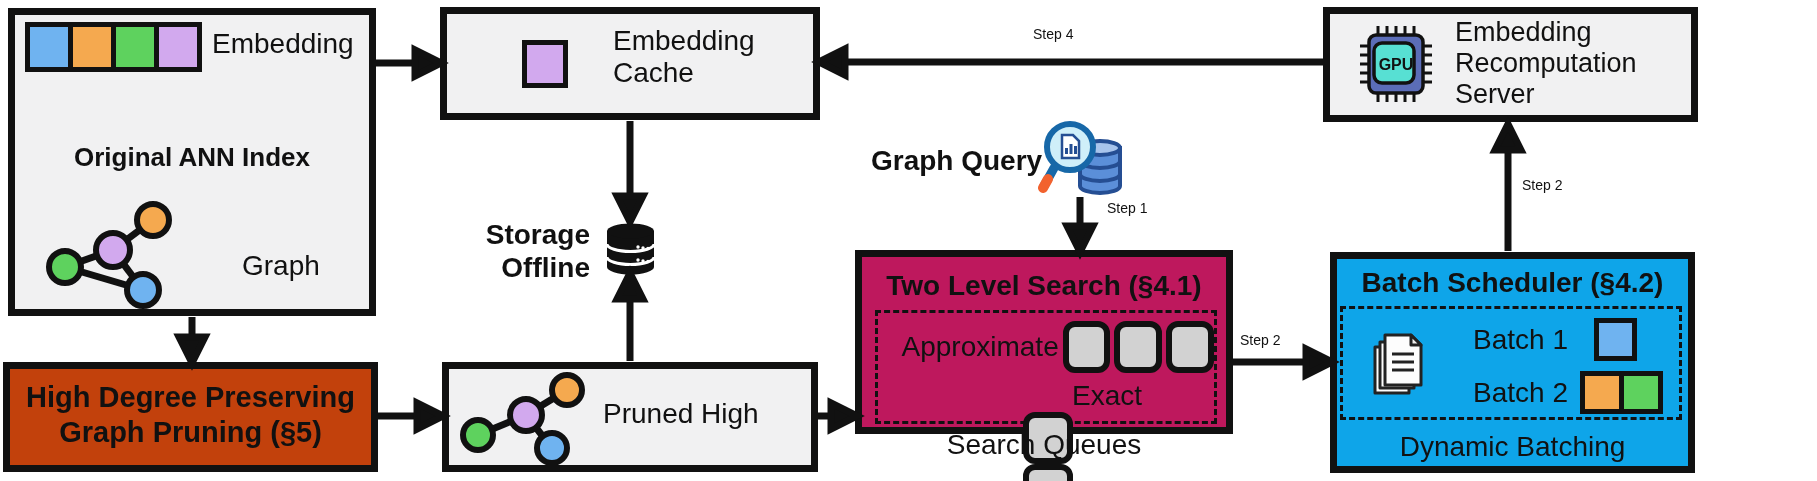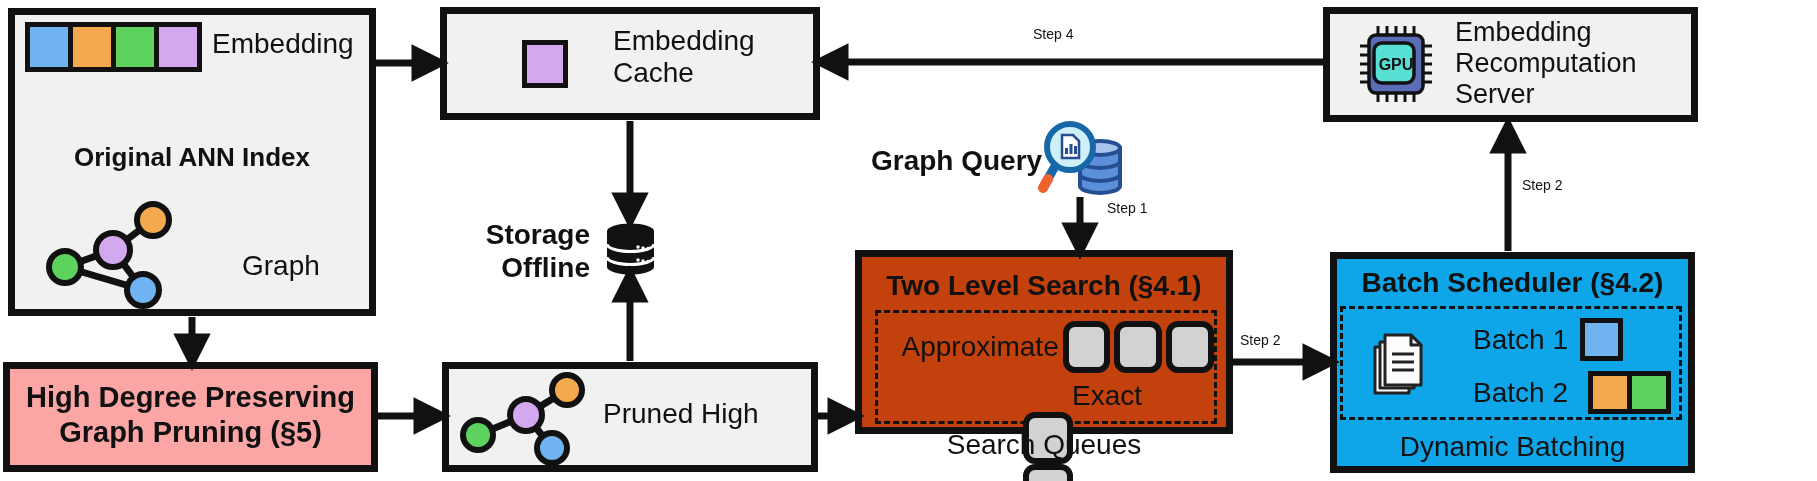--- a/index.html
+++ b/index.html
@@ -148,21 +148,21 @@
     <line x1="10" y1="63" x2="5" y2="72" stroke="#F2622E" stroke-width="10" stroke-linecap="round"></line>
     <circle cx="32" cy="31" r="23" fill="#CFEFF9" stroke="#1768A8" stroke-width="6"></circle>
     <path d="M24,19 h11 l6,6 v17 h-17 z" fill="#fff" stroke="#254E93" stroke-width="2.5"></path>
     <g fill="#254E93">
       <rect x="27" y="32" width="3" height="6"></rect>
         <rect x="31.5" y="28" width="3" height="10"></rect>
         <rect x="36" y="30" width="3" height="8"></rect>
     </g>
   </svg>
 
-  <div class="box" style="left: 855px; top: 250px; width: 378px; height: 184px; background-color: #c2410c;">
+  <div class="box" style="left: 855px; top: 250px; width: 378px; height: 184px; background-color: #be185d;">
     <div class="abs lbl bold ctr" style="top:13px;">Two Level Search (§4.1)</div>
     <div class="dashed" style="left:13px;top:53px;width:342px;height:114px;padding:8px 0 0 0;">
       <div class="qrow">
         <div class="qlabel" style="width:192px;text-align:right;">Approximate</div>
         <div class="qsq"></div>
         <div class="qsq"></div>
         <div class="qsq"></div>
       </div>
       <div class="qrow" style="margin-top:7px;flex-direction:column;">
         <div class="qlabel" style="width:192px;">Exact</div>
@@ -183,25 +183,25 @@
           <path d="M16,4 h26 l10,10 v40 h-36 z"></path>
           <path d="M42,4 v10 h10 z" fill="#eee"></path>
         </g>
         <g stroke="#222" stroke-width="3">
           <line x1="23" y1="23" x2="45" y2="23"></line>
           <line x1="23" y1="31" x2="45" y2="31"></line>
           <line x1="23" y1="39" x2="45" y2="39"></line>
         </g>
       </svg>
       <div class="qrow abs" style="left:100px;top:9px;">
-        <div class="qlabel" style="width:125px;padding-right:12px;">Batch 1</div>
+        <div class="qlabel" style="width:125px;padding-right:26px;">Batch 1</div>
         <div class="bsq" style="background-color: rgb(111, 179, 240);"></div>
       </div>
       <div class="qrow abs" style="left:100px;top:62px;">
-        <div class="qlabel" style="width:125px;padding-right:20px;">Batch 2</div>
+        <div class="qlabel" style="width:125px;padding-right:12px;">Batch 2</div>
         <div class="pair">
           <div class="cell" style="background-color: rgb(245, 169, 79);"></div>
           <div class="cell" style="background-color: rgb(94, 210, 94);"></div>
         </div>
       </div>
     </div>
     <div class="abs lbl ctr" style="top:172px;">Dynamic Batching</div>
   </div>
 
   <div class="box" style="left: 1323px; top: 7px; width: 375px; height: 115px; background-color: rgb(241, 241, 242);">
@@ -232,21 +232,21 @@
       <path d="M30,19 h24 a8,8 0 0 1 8,8 v24 a8,8 0 0 1 -8,8 h-24 a8,8 0 0 1 -8,-8 v-24 a8,8 0 0 1 8,-8 z" fill="#57E0D3" stroke="#111" stroke-width="3.5"></path>
       <text x="44" y="46" text-anchor="middle" font-size="16" font-weight="700" fill="#111" font-family="Liberation Sans, sans-serif">GPU</text>
     </svg>
     <div class="abs" style="left:125px;top:3px;">
       <div class="lbl" style="font-size:27px;line-height:31px;">Embedding</div>
       <div class="lbl" style="font-size:27px;line-height:31px;">Recomputation</div>
       <div class="lbl" style="font-size:27px;line-height:31px;">Server</div>
     </div>
   </div>
 
-  <div class="box" style="left: 3px; top: 362px; width: 375px; height: 110px; background-color: #fca5a5;">
+  <div class="box" style="left: 3px; top: 362px; width: 375px; height: 110px; background-color: #c2410c;">
     <div class="abs ctr" style="top:11px;">
       <div class="lbl bold" style="font-size:29px;line-height:35px;">High Degree Preserving</div>
       <div class="lbl bold" style="font-size:29px;line-height:35px;">Graph Pruning (§5)</div>
     </div>
   </div>
 
   <div class="box" style="left: 442px; top: 362px; width: 376px; height: 110px; background-color: rgb(241, 241, 242);">
     <svg class="abs" style="left:10px;top:0px;" width="145" height="96">
       <g stroke="#111" stroke-width="7">
         <line x1="19" y1="66" x2="67" y2="46"></line>

